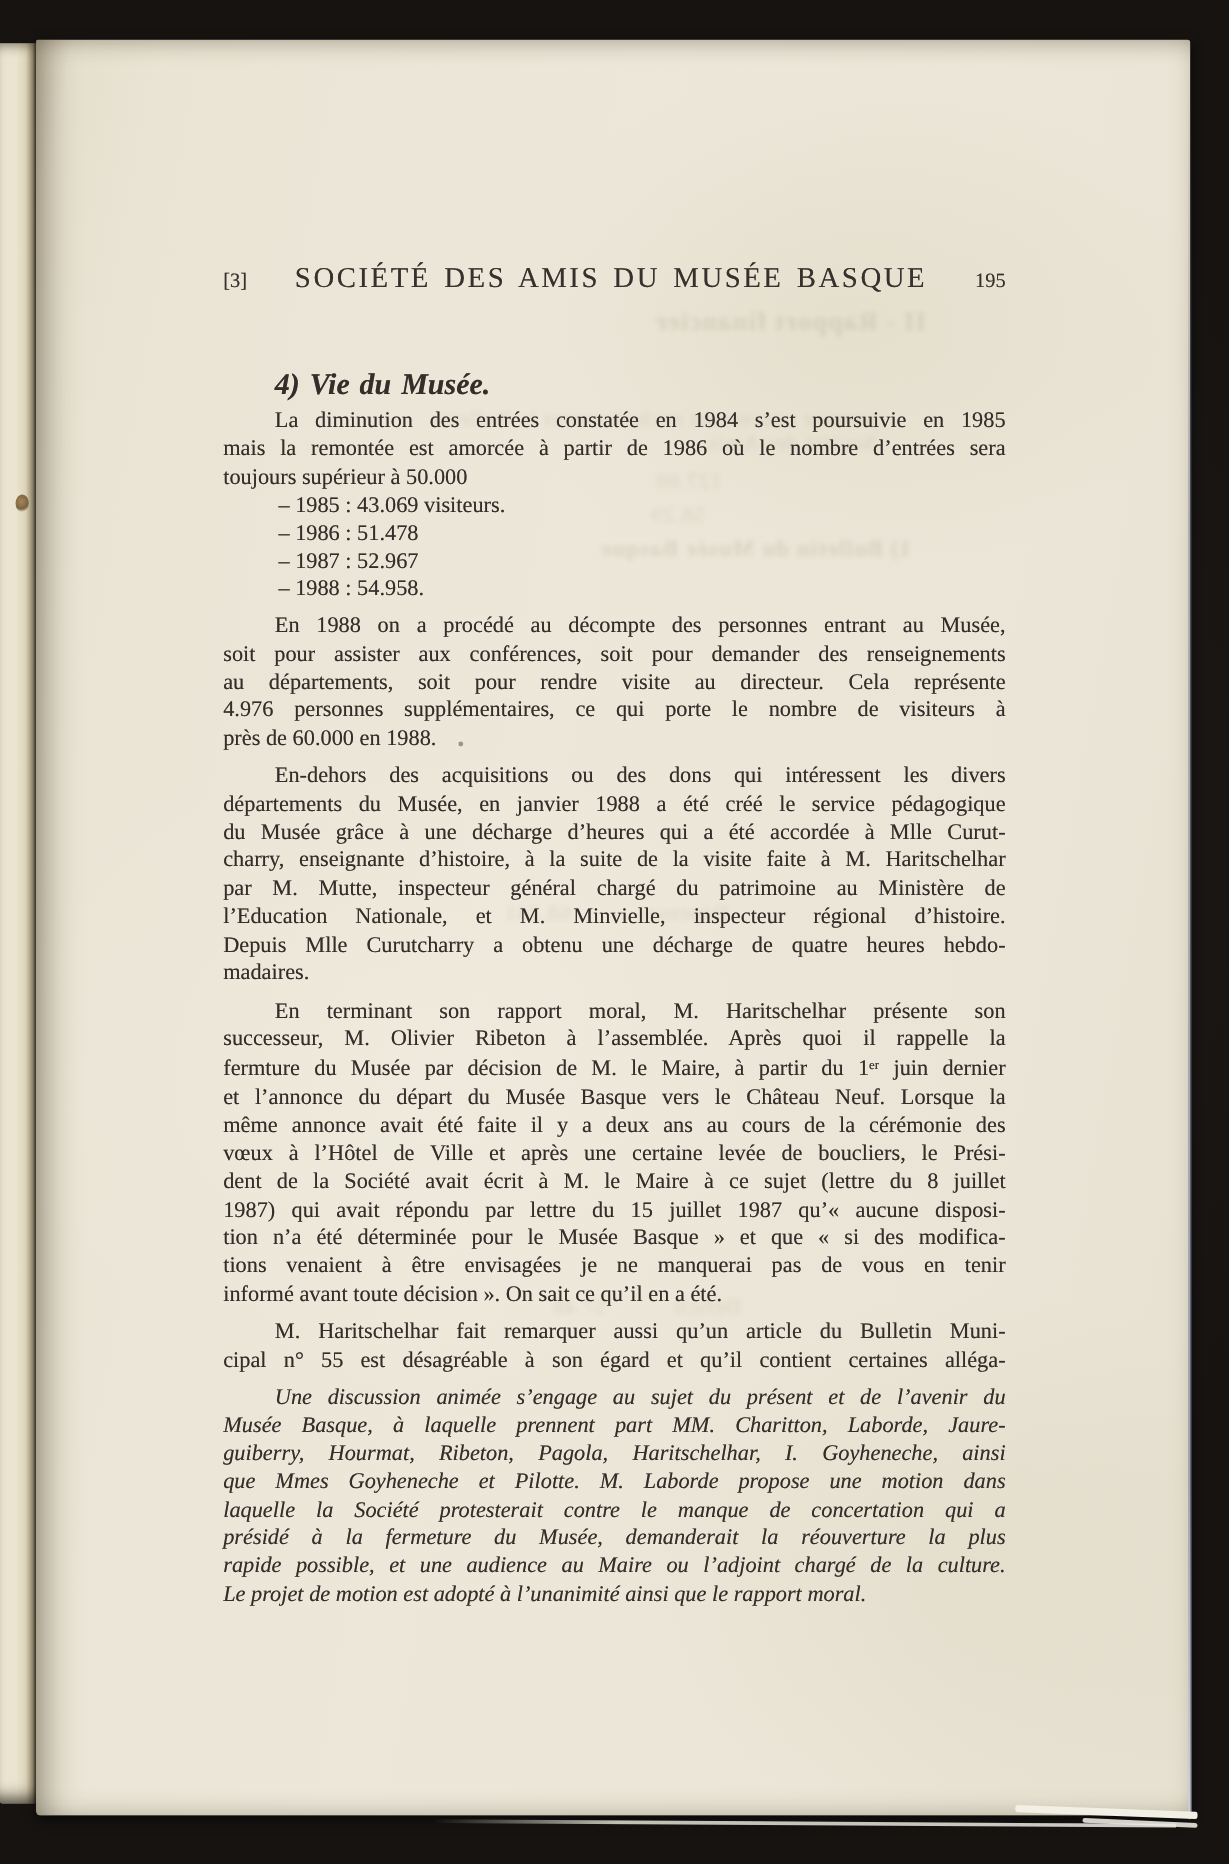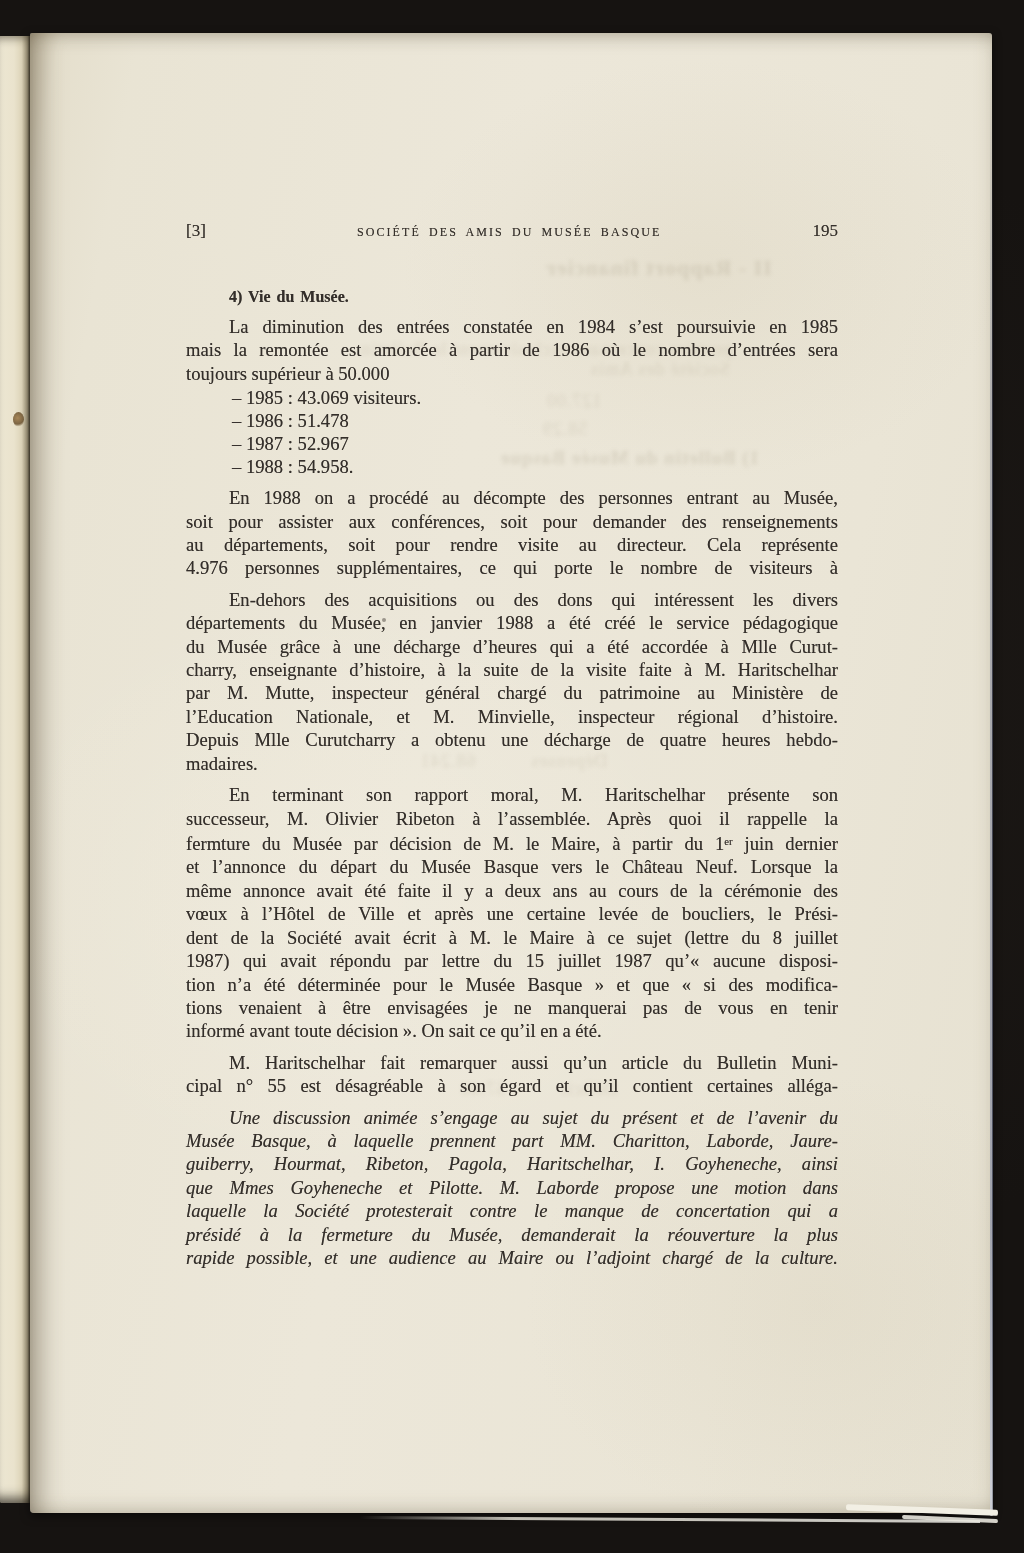--- a/index.html
+++ b/index.html
@@ -55,24 +55,24 @@
   .text-col{
     position:absolute;left:156px;top:164px;width:652px;
     color:var(--ink);
     font-size:18.6px;line-height:23.4px;
     text-shadow:0 0 .5px rgba(51,46,42,.55);
   }
   .running-head{
     display:flex;justify-content:space-between;align-items:baseline;
     font-size:17px;line-height:22px;color:#36312c;
   }
-  .rh-title{letter-spacing:2.1px;word-spacing:3px;font-size:12px;margin-top:24px;}
+  .rh-title{letter-spacing:2.1px;word-spacing:3px;font-size:24px;margin-top:24px;}
   .heading{
-    margin-top:42px;padding-left:43px;
-    font-weight:bold;font-size:16px;line-height:24px;word-spacing:2px;
+    margin-top:64px;padding-left:43px;
+    font-weight:bold;font-size:25px;line-height:24px;word-spacing:2px;font-style:italic;
   }
   .para{margin-top:8px;}
   #content .heading + .para{margin-top:6px;}
   #content .para:last-child{font-style:italic;}
   .line{
     text-align:justify;text-align-last:justify;
     white-space:nowrap;
   }
   .line.first{text-indent:43px;}
   .line.last{text-align-last:left;}
@@ -135,20 +135,21 @@
             <div class="vlist-item">–  1985 : 43.069  visiteurs.</div>
             <div class="vlist-item">–  1986 : 51.478</div>
             <div class="vlist-item">–  1987 : 52.967</div>
             <div class="vlist-item">–  1988 : 54.958.</div>
           </div>
           <div class="para">
             <div class="line first">En 1988 on a procédé au décompte des personnes entrant au Musée,</div>
             <div class="line">soit pour assister aux conférences, soit pour demander des renseignements</div>
             <div class="line">au départements, soit pour rendre visite au directeur. Cela représente</div>
             <div class="line">4.976 personnes supplémentaires, ce qui porte le nombre de visiteurs à</div>
+            <div class="line last">près de 60.000 en 1988.</div>
           </div>
           <div class="para">
             <div class="line first">En-dehors des acquisitions ou des dons qui intéressent les divers</div>
             <div class="line">départements du Musée, en janvier 1988 a été créé le service pédagogique</div>
             <div class="line">du Musée grâce à une décharge d’heures qui a été accordée à Mlle  Curut-</div>
             <div class="line">charry, enseignante d’histoire, à la suite de la visite faite à M. Haritschelhar</div>
             <div class="line">par M. Mutte, inspecteur général chargé du patrimoine au Ministère de</div>
             <div class="line">l’Education Nationale, et M. Minvielle, inspecteur régional d’histoire.</div>
             <div class="line">Depuis Mlle Curutcharry a obtenu une décharge de quatre heures hebdo-</div>
             <div class="line last">madaires.</div>
@@ -171,20 +172,21 @@
             <div class="line">cipal n° 55 est désagréable à son égard et qu’il contient certaines alléga-</div>
           </div>
           <div class="para">
             <div class="line first">Une discussion animée s’engage au sujet du présent et de l’avenir du</div>
             <div class="line">Musée Basque, à laquelle prennent part MM. Charitton, Laborde, Jaure-</div>
             <div class="line">guiberry, Hourmat, Ribeton, Pagola, Haritschelhar, I. Goyheneche, ainsi</div>
             <div class="line">que Mmes Goyheneche et Pilotte. M. Laborde propose une motion dans</div>
             <div class="line">laquelle la Société protesterait contre le manque de concertation qui a</div>
             <div class="line">présidé à la fermeture du Musée, demanderait la réouverture la plus</div>
             <div class="line">rapide possible, et une audience au Maire ou l’adjoint chargé de la culture.</div>
+            <div class="line last">Le projet de motion est adopté à l’unanimité ainsi que le rapport moral.</div>
           </div>
         </div>
     </div>
 
     <div class="speck2"></div>
   </div>
 
   <div class="speck1"></div>
   <div class="edge-line"></div>
   <div class="sliver sliver3"></div>

